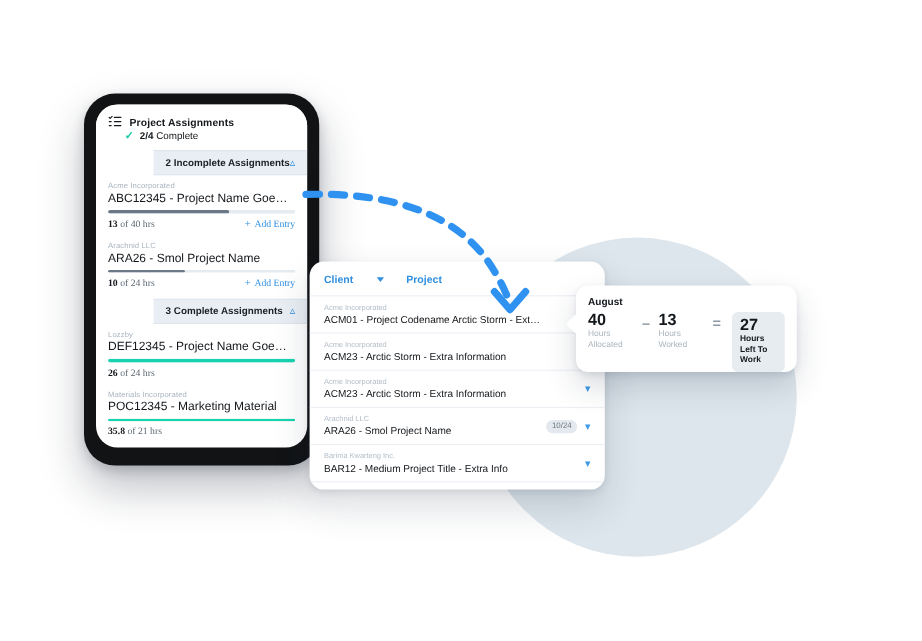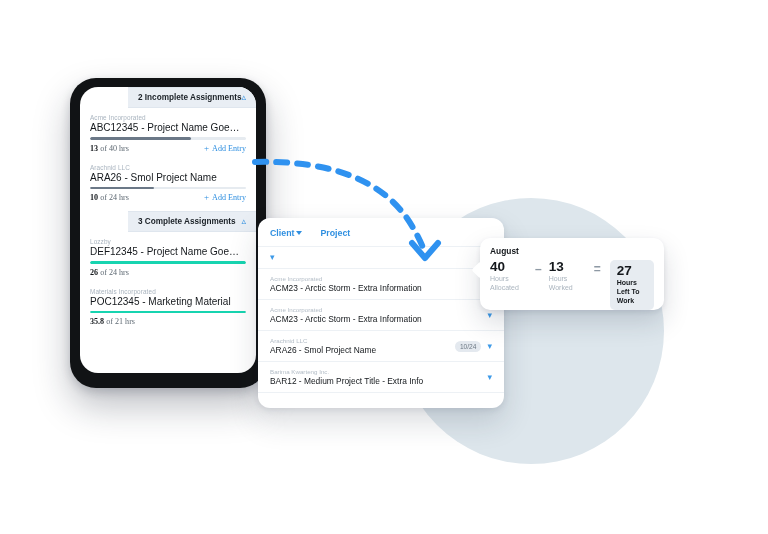--- a/index.html
+++ b/index.html
@@ -75,21 +75,21 @@
   .mid-card {
     position: absolute;
     left: 258px; top: 218px;
     width: 246px; height: 190px;
     background:#ffffff;
     border-radius: 12px;
     box-shadow: 0 14px 30px rgba(28,44,64,.16), 0 2px 6px rgba(28,44,64,.10);
     overflow:hidden;
   }
   .tabs { display:flex; align-items:center; gap:18px; padding: 10px 12px 8px 12px; }
-  .tab { font-size:8.8px; color:#2f8fe0; display:flex; align-items:center; gap:2px; font-weight:600; }
+  .tab { font-size:8.8px; color:#2f8fe0; display:flex; align-items:center; gap:20px; font-weight:600; }
   .caret { width:0;height:0;border-left:3.2px solid transparent;border-right:3.2px solid transparent;border-top:4px solid #2f8fe0; display:inline-block; }
 
   .entry {
     padding: 6px 12px 6px 12px;
     border-top:1px solid #edf1f5;
     display:flex; align-items:center; gap:6px;
   }
   .entry-main { flex:1; min-width:0; }
   .entry .client { font-size:6.2px; color:#b3bdc7; }
   .entry .proj { font-size:8.4px; color:#14181c; margin-top:1px; white-space:nowrap; overflow:hidden; text-overflow:ellipsis; }
@@ -134,20 +134,39 @@
 </head>
 <body>
 
 <div id="stage">
 
   <div class="bg-circle"></div>
 
   <div class="phone">
     <div class="phone-screen">
 
+      <div class="pa-header">
+        <div class="pa-title-row">
+          <span>
+            <svg class="list-icon" viewBox="0 0 14 13" fill="none">
+              <path d="M1 2.2 L2 3.2 L4 1.2" stroke="#14181c" stroke-width="1.1" stroke-linecap="round" stroke-linejoin="round"></path>
+              <rect x="5.6" y="1.6" width="7.6" height="1.25" rx="0.6" fill="#14181c"></rect>
+              <rect x="0.6" y="5.6" width="3" height="1.25" rx="0.6" fill="#14181c"></rect>
+              <rect x="5.6" y="5.6" width="7.6" height="1.25" rx="0.6" fill="#14181c"></rect>
+              <rect x="0.6" y="9.6" width="3" height="1.25" rx="0.6" fill="#14181c"></rect>
+              <rect x="5.6" y="9.6" width="7.6" height="1.25" rx="0.6" fill="#14181c"></rect>
+            </svg>
+          </span>
+          <span class="pa-title">Project Assignments</span>
+        </div>
+        <div class="pa-sub-row">
+          <span class="check-icon">✓</span>
+          <span class="pa-sub"><b>2/4</b>&nbsp;<span>Complete</span></span>
+        </div>
+      </div>
 
       <div class="sec-head">
         <span class="sec-head-label">2 Incomplete Assignments</span>
         <span class="chev">▵</span>
       </div>
 
       <div class="assign">
         <div class="client">Acme Incorporated</div>
         <div class="proj">ABC12345 - Project Name Goe…</div>
         <div class="bar">
@@ -212,20 +231,24 @@
       <span class="tab">
         <span>Client</span>
         <span class="caret"></span>
       </span>
       <span class="tab">
         <span>Project</span>
       </span>
     </div>
 
     <div class="entry">
+      <div class="entry-main">
+        <div class="client">Acme Incorporated</div>
+        <div class="proj">ACM01 - Project Codename Arctic Storm - Ext…</div>
+      </div>
       <span class="chev-down">▾</span>
     </div>
 
     <div class="entry">
       <div class="entry-main">
         <div class="client">Acme Incorporated</div>
         <div class="proj">ACM23 - Arctic Storm - Extra Information</div>
       </div>
       <span class="chev-down">▾</span>
     </div>

